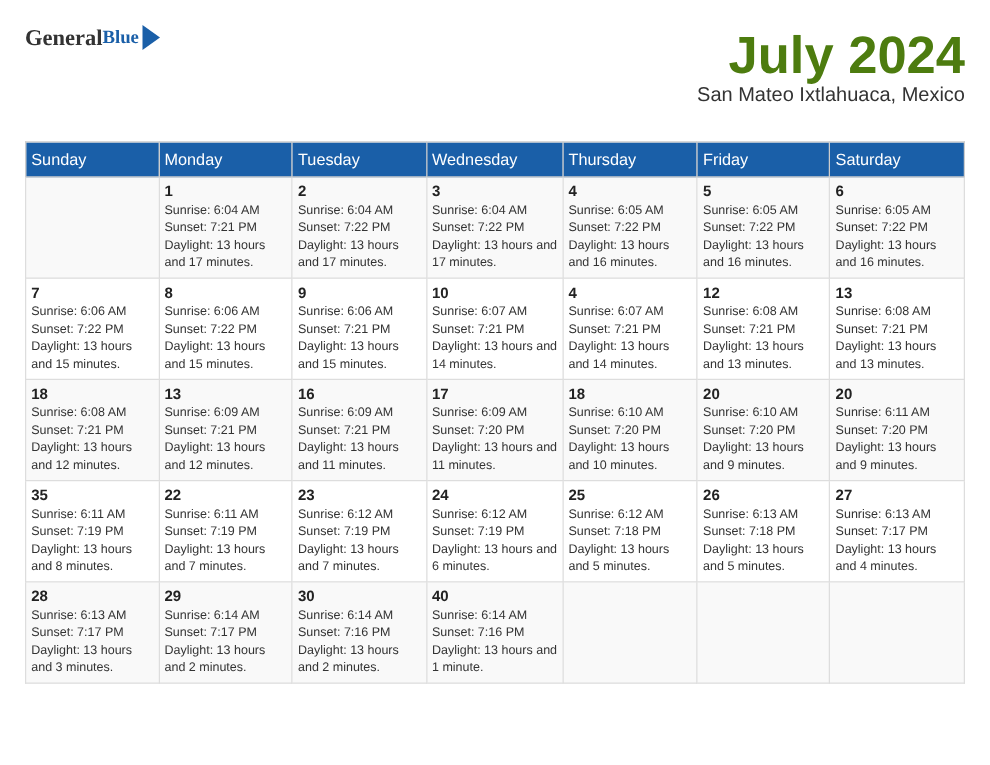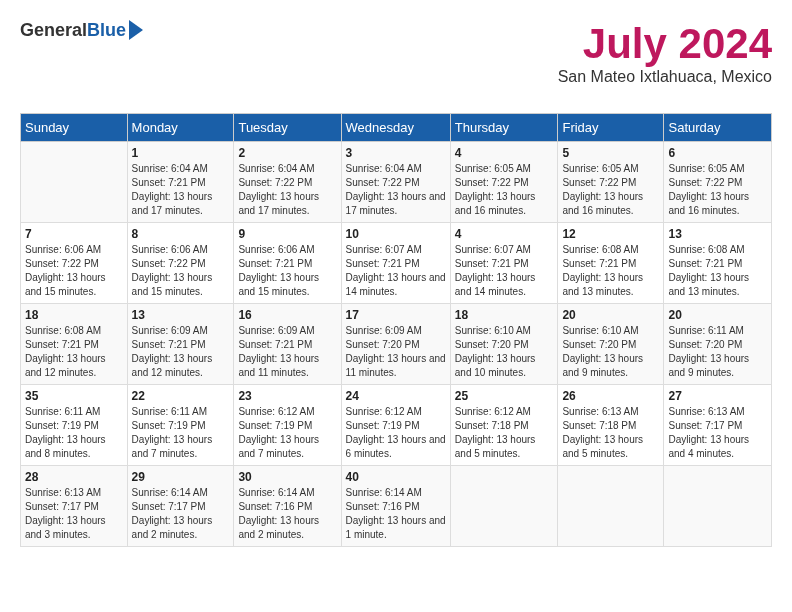--- a/index.html
+++ b/index.html
@@ -13,51 +13,52 @@
     .header {
       display: flex;
       justify-content: space-between;
       align-items: flex-start;
       margin-bottom: 10px;
     }
     .logo {
       display: flex;
       flex-direction: column;
       align-items: center;
+      font-family: Liberation Serif, serif;
     }
     .logo-text {
       display: flex;
       align-items: center;
     }
     .logo-general {
       font-size: 18px;
       font-weight: bold;
       color: #333;
     }
     .logo-blue {
-      font-size: 18px;
+      font-size: 15px;
       font-weight: bold;
       color: #1a5fa8;
     }
     .logo-arrow {
       width: 0;
       height: 0;
       border-top: 10px solid transparent;
       border-bottom: 10px solid transparent;
       border-left: 14px solid #1a5fa8;
       margin-left: 3px;
       margin-top: -2px;
     }
     .title-area {
       text-align: right;
     }
     .month-title {
       font-size: 42px;
       font-weight: bold;
-      color: #be185d;
+      color: #4d7c0f;
     }
     .location {
       font-size: 16px;
       color: #333;
     }
     table {
       width: 100%;
       border-collapse: collapse;
       font-size: 11px;
       margin-top: 27px;

